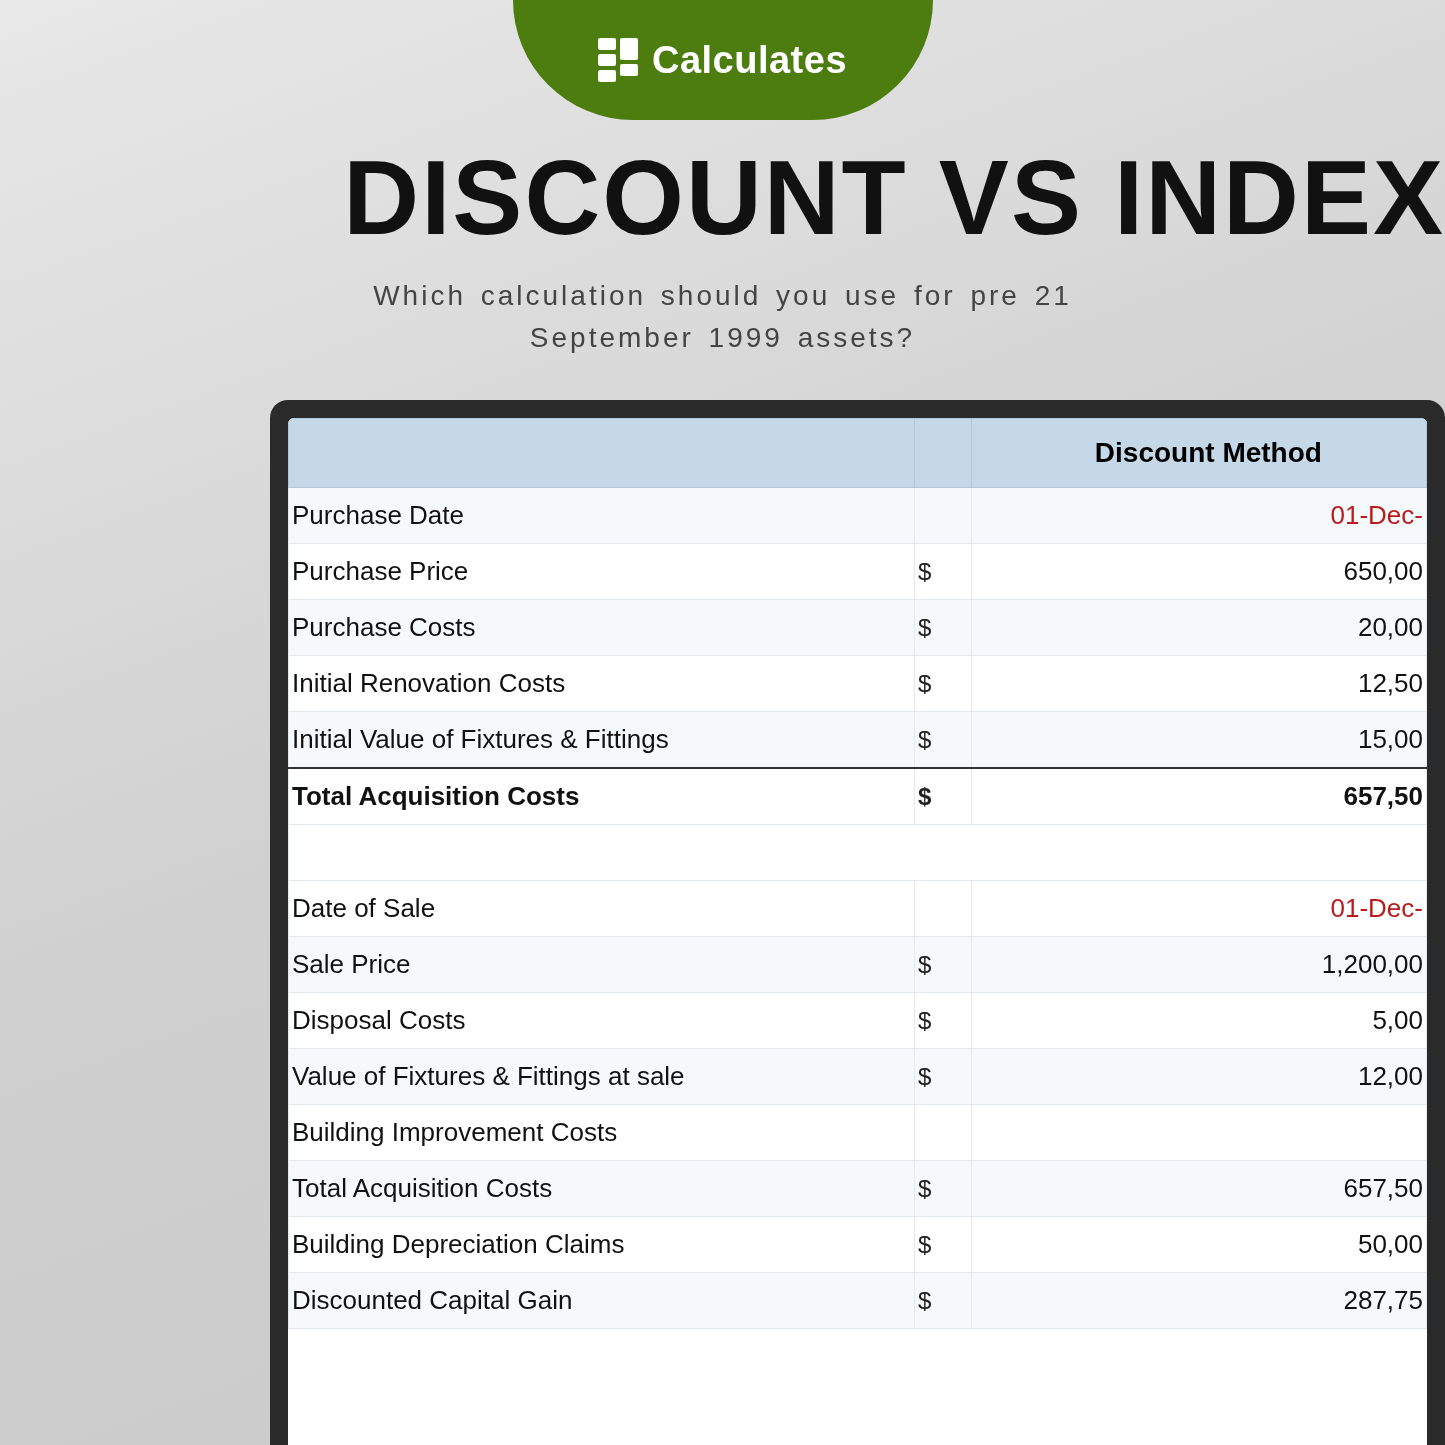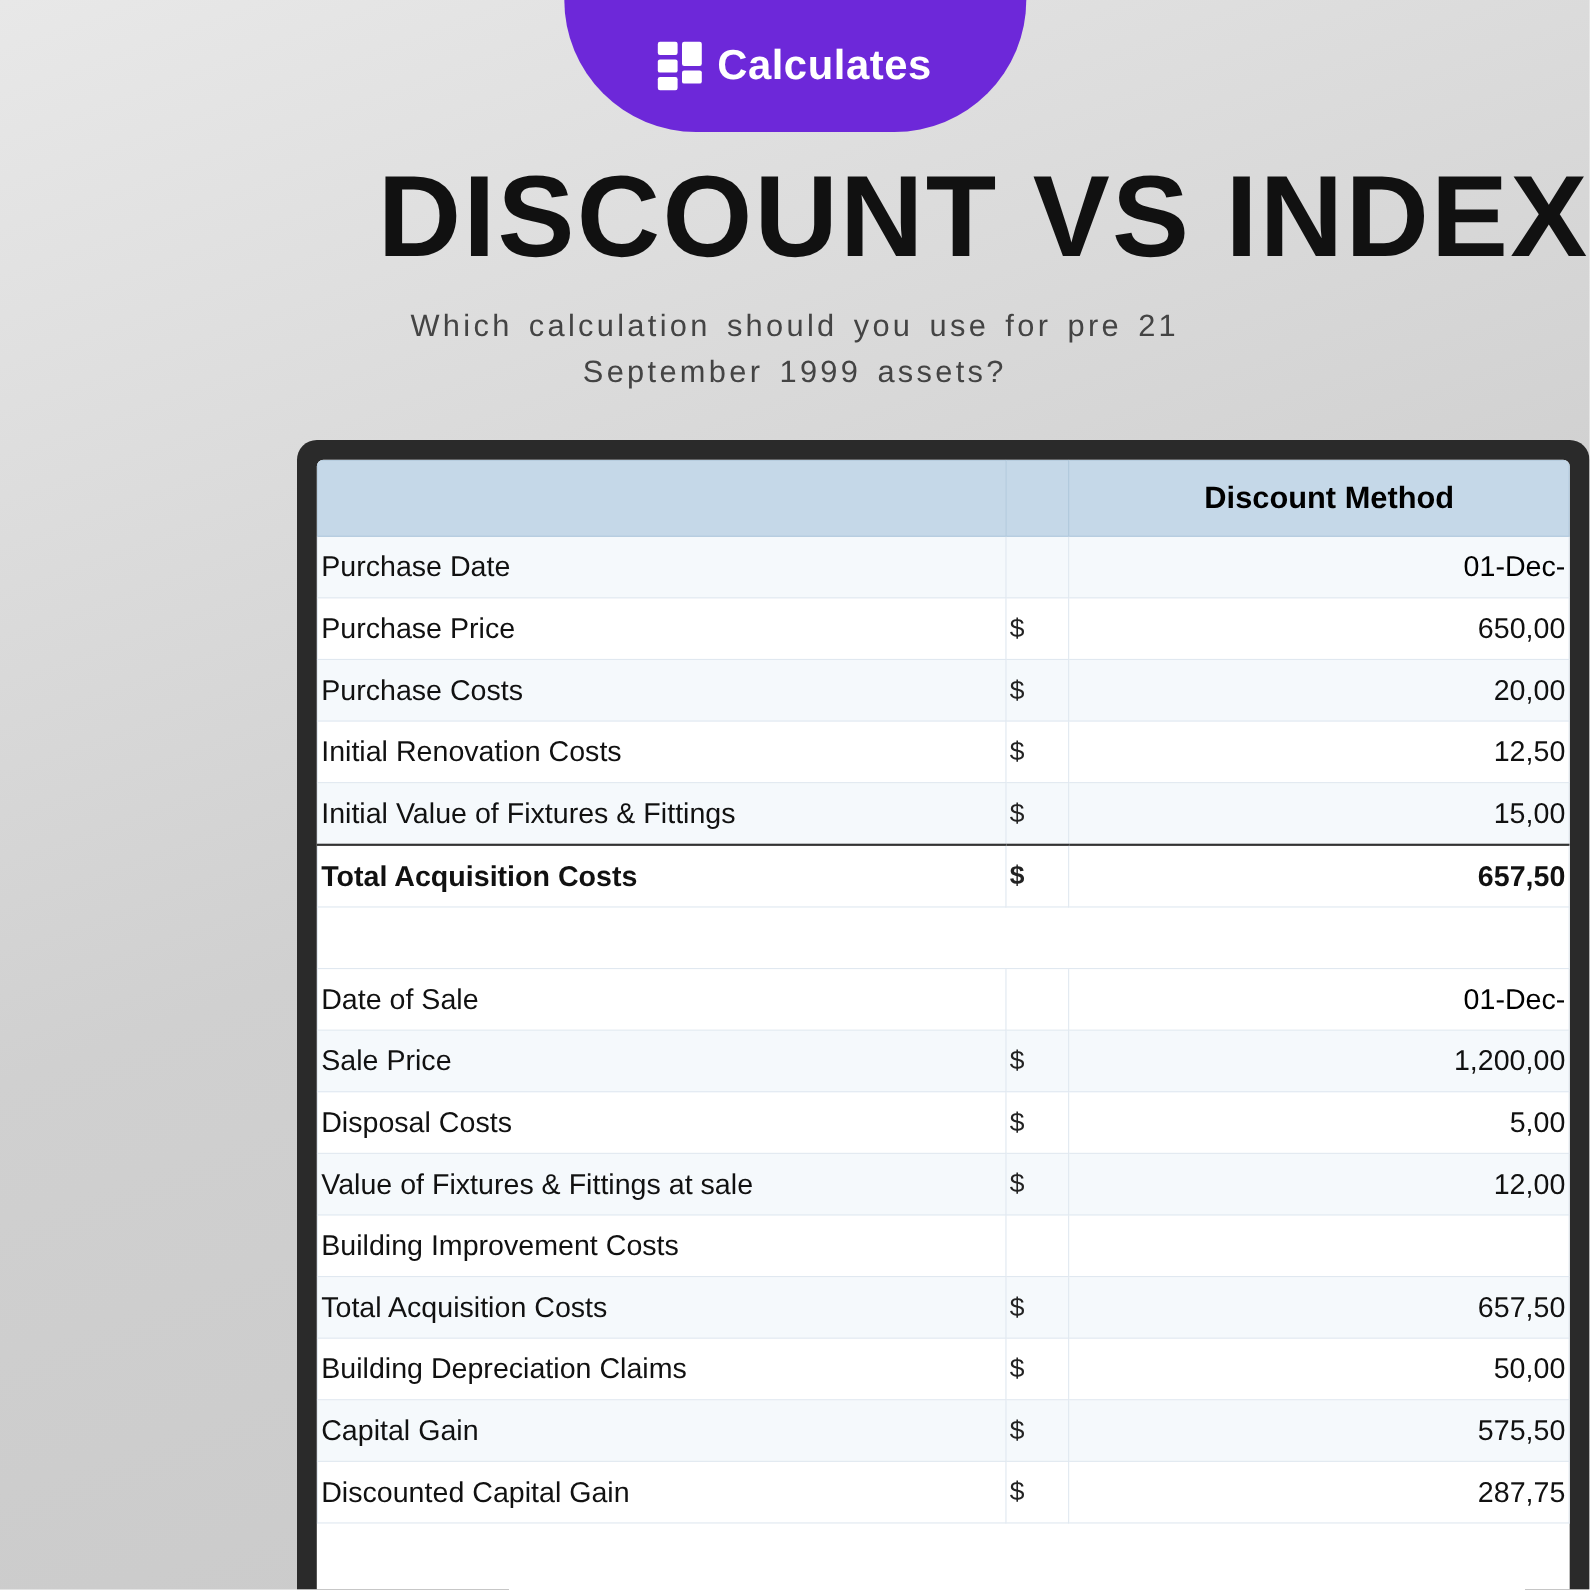--- a/index.html
+++ b/index.html
@@ -21,21 +21,21 @@
     }
 
     
     .logo-pill {
       position: absolute;
       top: 0;
       left: 50%;
       transform: translateX(-50%);
       width: 420px;
       height: 120px;
-      background: #6d28d9;
+      background: #4d7c0f;
       border-radius: 0 0 220px 220px;
       display: flex;
       align-items: center;
       justify-content: center;
       gap: 14px;
       z-index: 10;
     }
 
     .logo-icon {
       display: grid;
@@ -149,21 +149,21 @@
     .row-value {
       text-align: right;
       font-size: 26px;
       color: #111;
       white-space: nowrap;
     }
 
     .row-date {
       text-align: right;
       font-size: 26px;
-      color: #000000;
+      color: #b91c1c;
     }
 
     .total-row td {
       font-weight: 700;
       background: #ffffff !important;
       border-top: 2px solid #333 !important;
     }
 
     .spacer-row td {
       padding: 10px;
@@ -271,25 +271,20 @@
             <td class="row-label">Total Acquisition Costs</td>
             <td class="row-currency">$</td>
             <td class="row-value">657,50</td>
           </tr>
           <tr>
             <td class="row-label">Building Depreciation Claims</td>
             <td class="row-currency">$</td>
             <td class="row-value">50,00</td>
           </tr>
           <tr>
-            <td class="row-label">Capital Gain</td>
-            <td class="row-currency">$</td>
-            <td class="row-value">575,50</td>
-          </tr>
-          <tr>
             <td class="row-label">Discounted Capital Gain</td>
             <td class="row-currency">$</td>
             <td class="row-value">287,75</td>
           </tr>
         </tbody>
     </table>
   </div>
 </div>
 
 </body></html>

